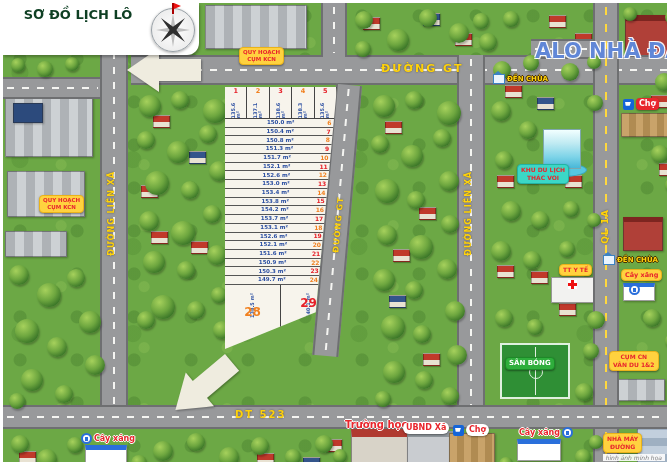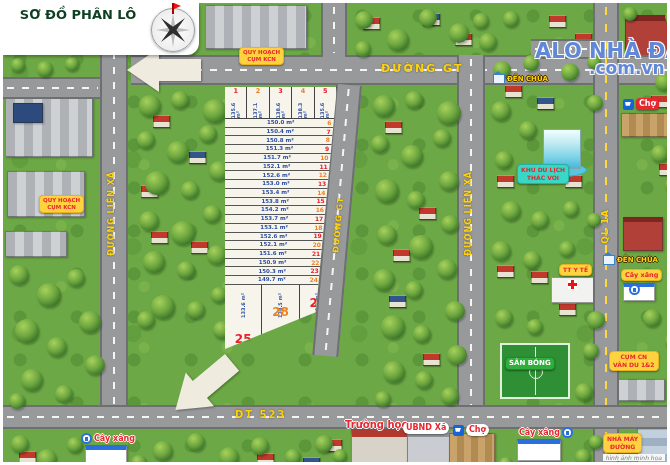--- a/index.html
+++ b/index.html
@@ -376,24 +376,20 @@
           <span class="parea">150.3 m²</span>
           <span class="pno red">23</span>
         </div>
         <div class="prow" style="padding-right: 19px;">
           <span class="parea">149.7 m²</span>
           <span class="pno orange">24</span>
         </div>
       </div>
     <div class="psec-bot">
         <div class="pcolb">
-          <span class="vtext">133.6 m²</span>
-          <span class="pno red" style="top:48px">25</span>
-        </div>
-        <div class="pcolb">
           <span class="vtext">138.5 m²</span>
           <span class="pno orange" style="top:21px">28</span>
         </div>
         <div class="pcolb">
           <span class="vtext">140.1 m²</span>
           <span class="pno red" style="top:12px">29</span>
         </div>
       </div>
   </div>
 
@@ -466,25 +462,24 @@
   <div class="txtlbl" style="left:516px;top:424px;font-size:8px;">
     <span class="outline-red">Cây xăng</span>
     <span class="icon-pump"></span>
   </div>
   <div class="pill yellow" style="left:600px;top:430px;font-size:6px;">
     <span>NHÀ MÁY</span>
     <span>ĐƯỜNG</span>
   </div>
 
   <div class="title-panel">
-    <div class="map-title">SƠ ĐỒ PHÂN LÔ</div>
+    <div class="map-title">SƠ ĐỒ LỊCH LÔ</div>
   </div>
   <div class="compass">
     <div class="star4"></div>
       <div class="star4 main"></div>
       <div class="flagpole"></div>
   </div>
 
   <div class="wm" style="left:532px;top:36px;font-size:21px;">ALO NHÀ ĐẤT</div>
-  <div class="wm" style="left:586px;top:55px;font-size:17px;">.com.vn</div>
 
   <div class="caption">hình ảnh minh họa</div>
 </div>
 
 </body></html>

